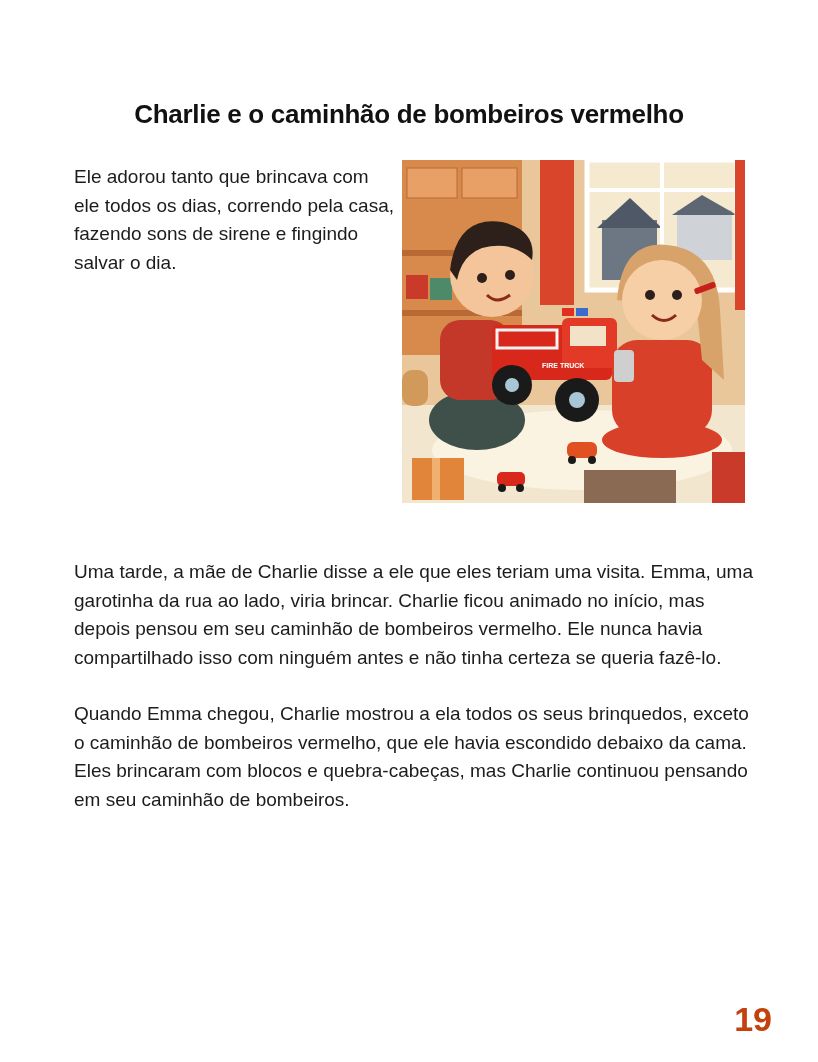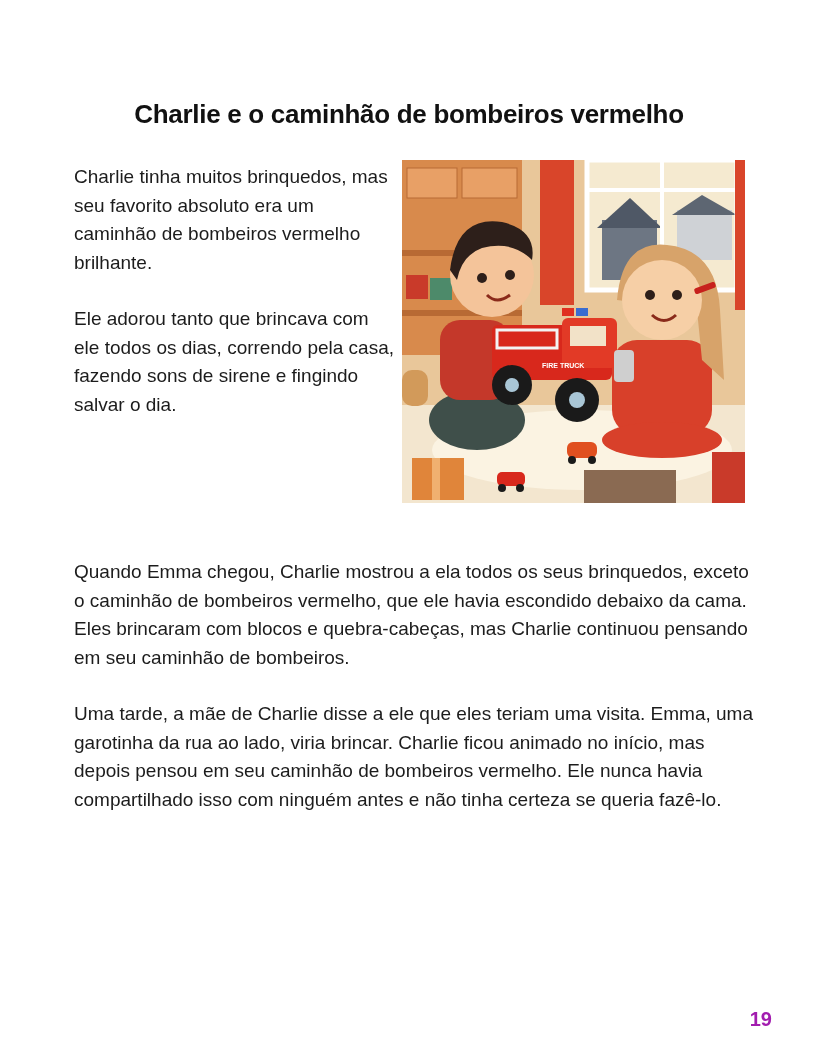--- a/index.html
+++ b/index.html
@@ -67,34 +67,33 @@
     .illustration svg {
       display: block;
       width: 343px;
       height: 343px;
     }
     .page-number {
       position: absolute;
       right: 74px;
       top: 1003px;
       font-weight: bold;
-      font-size: 20px;
-      color: #a21caf;
+      font-size: 34px;
+      color: #c2410c;
       line-height: 32px;
     }
   </style>
 </head>
 <body>
 
 <div class="page">
 
   <h1 class="title">Charlie e o caminhão de bombeiros vermelho</h1>
 
   <div class="intro">
-    <p class="para">Charlie tinha muitos brinquedos, mas seu favorito absoluto era um caminhão de bombeiros vermelho brilhante.</p>
     <p class="para">Ele adorou tanto que brincava com ele todos os dias, correndo pela casa, fazendo sons de sirene e fingindo salvar o dia.</p>
   </div>
 
   <div class="illustration">
     <svg viewBox="0 0 343 343" xmlns="http://www.w3.org/2000/svg">
 
       <rect x="0" y="0" width="343" height="343" fill="#e9c79a"></rect>
 
       <rect x="0" y="245" width="343" height="98" fill="#f3e6cf"></rect>
       <ellipse cx="180" cy="290" rx="150" ry="40" fill="#fbf3e2"></ellipse>
@@ -158,19 +157,19 @@
       <circle cx="118" cy="328" r="4" fill="#1a1a1a"></circle>
       <rect x="10" y="298" width="52" height="42" fill="#e0853a"></rect>
       <rect x="30" y="298" width="8" height="42" fill="#f0b070"></rect>
       <rect x="182" y="310" width="92" height="33" fill="#8a6a52"></rect>
       <rect x="310" y="292" width="33" height="51" fill="#c93a2a"></rect>
       <rect x="0" y="210" width="26" height="36" rx="10" fill="#d29a5a"></rect>
     </svg>
   </div>
 
   <div class="body-text">
+    <p class="para">Uma tarde, a mãe de Charlie disse a ele que eles teriam uma visita. Emma, uma garotinha da rua ao lado, viria brincar. Charlie ficou animado no início, mas depois pensou em seu caminhão de bombeiros vermelho. Ele nunca havia compartilhado isso com ninguém antes e não tinha certeza se queria fazê-lo.</p>
     <p class="para">Quando Emma chegou, Charlie mostrou a ela todos os seus brinquedos, exceto o caminhão de bombeiros vermelho, que ele havia escondido debaixo da cama. Eles brincaram com blocos e quebra-cabeças, mas Charlie continuou pensando em seu caminhão de bombeiros.</p>
-    <p class="para">Uma tarde, a mãe de Charlie disse a ele que eles teriam uma visita. Emma, uma garotinha da rua ao lado, viria brincar. Charlie ficou animado no início, mas depois pensou em seu caminhão de bombeiros vermelho. Ele nunca havia compartilhado isso com ninguém antes e não tinha certeza se queria fazê-lo.</p>
   </div>
 
   <div class="page-number">19</div>
 
 </div>
 
 </body></html>

